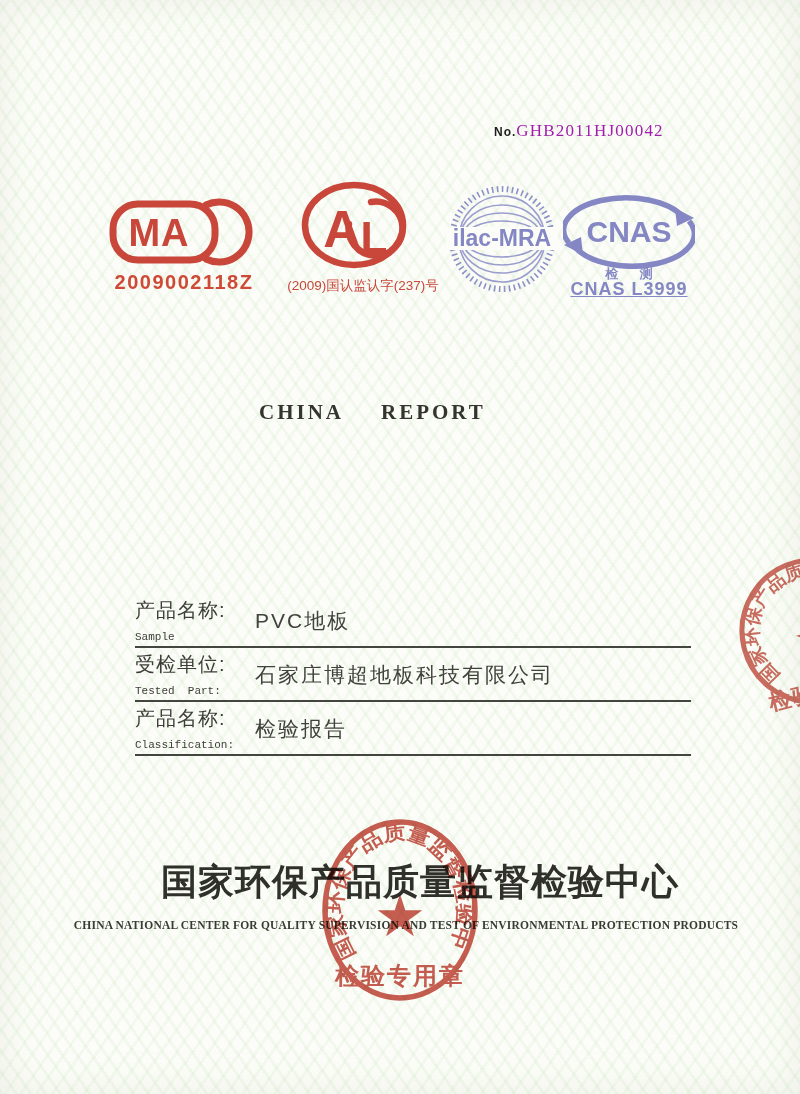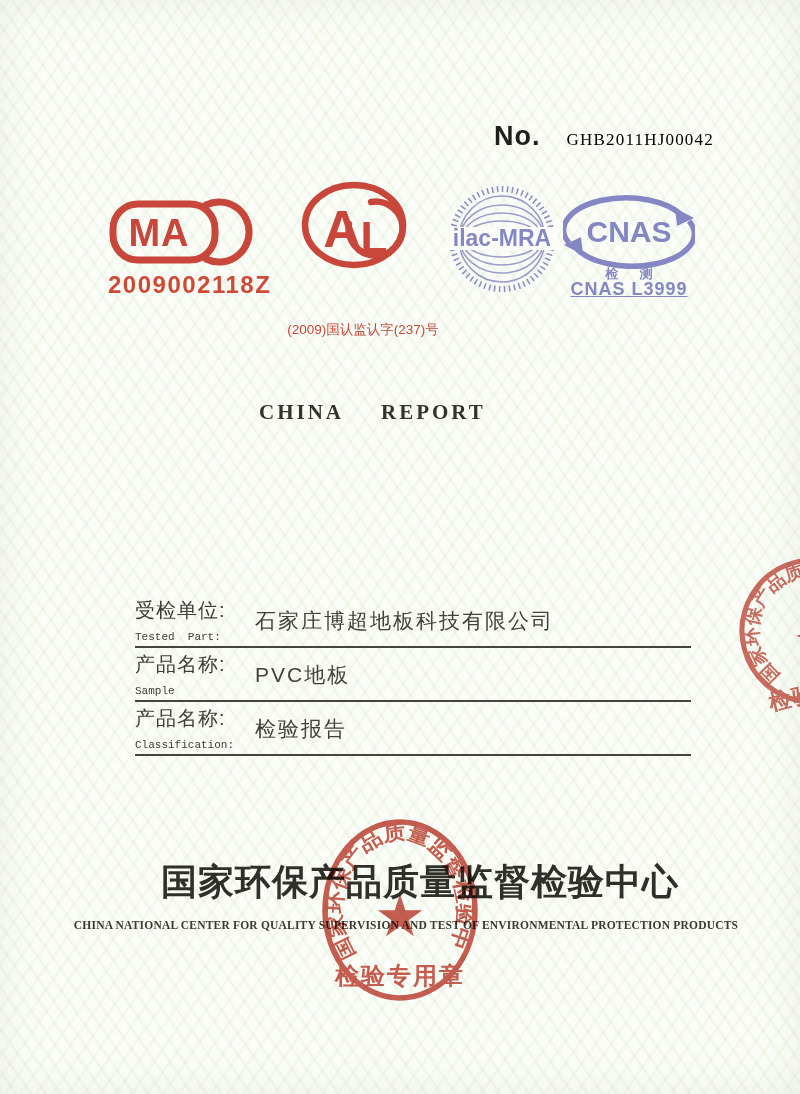--- a/index.html
+++ b/index.html
@@ -11,25 +11,25 @@
   }
   .texture{
     position:absolute;inset:0;pointer-events:none;
     background-image:
       repeating-linear-gradient(55deg, rgba(190,222,178,.16) 0 3px, rgba(190,222,178,0) 3px 12px),
       repeating-linear-gradient(-55deg, rgba(190,222,178,.13) 0 3px, rgba(190,222,178,0) 3px 13px);
   }
   .abs{position:absolute;}
   
   .report-no{left:494px;top:121px;display:flex;align-items:baseline;}
-  .report-no .lbl{font-weight:bold;font-size:27px;color:#1e1e1c;letter-spacing:1px;}
-  .report-no .val{margin-left:26px;font-family:"Liberation Serif",serif;font-size:17px;color:#000000;letter-spacing:1.2px;}
+  .report-no .lbl{font-weight:bold;font-size:12px;color:#1e1e1c;letter-spacing:1px;}
+  .report-no .val{margin-left:0;font-family:"Liberation Serif",serif;font-size:17px;color:#a21caf;letter-spacing:1.2px;}
   
-  .cma-number{left:108px;top:271px;width:152px;text-align:center;font-weight:bold;font-size:24px;letter-spacing:1.5px;color:#cf4a36;}
-  .al-caption{left:282px;top:277px;width:162px;text-align:center;font-size:13.5px;color:#c8463a;margin-top:44px;}
+  .cma-number{left:108px;top:271px;width:152px;text-align:center;font-weight:bold;font-size:20px;letter-spacing:1.5px;color:#cf4a36;}
+  .al-caption{left:282px;top:277px;width:162px;text-align:center;font-size:13.5px;color:#c8463a;}
   .cnas-zh{left:563px;top:265px;width:132px;text-align:center;font-size:13px;letter-spacing:9px;color:#8487c4;font-weight:bold;text-indent:9px;}
   .cnas-code{left:563px;top:279px;width:132px;text-align:center;font-size:18px;font-weight:bold;letter-spacing:1px;color:#8487c4;text-decoration:underline;}
   
   .title-zh{left:152px;top:316px;font-size:80px;line-height:1;font-weight:bold;letter-spacing:38px;color:#3b3b33;white-space:nowrap;}
   .title-en{top:400px;font-family:"Liberation Serif",serif;font-weight:bold;font-size:21px;letter-spacing:3px;color:#34342e;}
   .title-en.left{left:259px;}
   .title-en.right{left:381px;}
   
   .form{left:135px;top:594px;width:556px;}
   .form-row{position:relative;height:52px;border-bottom:2px solid #45453f;}
@@ -91,28 +91,28 @@
     <text x="66" y="51" text-anchor="middle" font-size="30" font-weight="bold" fill="#8487c4">CNAS</text>
   </svg>
   <div class="abs cnas-zh">检 测</div>
   <div class="abs cnas-code">CNAS L3999</div>
 
   <div class="abs title-en left">CHINA</div>
   <div class="abs title-en right">REPORT</div>
 
   <div class="abs form">
     <div class="form-row">
+      <span class="zh">产品名称:</span>
+      <span class="en">Sample</span>
+      <span class="val">PVC地板</span>
+    </div>
+    <div class="form-row">
       <span class="zh">受检单位:</span>
       <span class="en">Tested  Part:</span>
       <span class="val">石家庄博超地板科技有限公司</span>
-    </div>
-    <div class="form-row">
-      <span class="zh">产品名称:</span>
-      <span class="en">Sample</span>
-      <span class="val">PVC地板</span>
     </div>
     <div class="form-row">
       <span class="zh">产品名称:</span>
       <span class="en">Classification:</span>
       <span class="val">检验报告</span>
     </div>
   </div>
 
   <svg class="abs stamp-side" width="170" height="170" viewBox="0 0 170 170">
     <circle cx="85" cy="85" r="71" fill="none" stroke="#c2483b" stroke-width="5"></circle>

